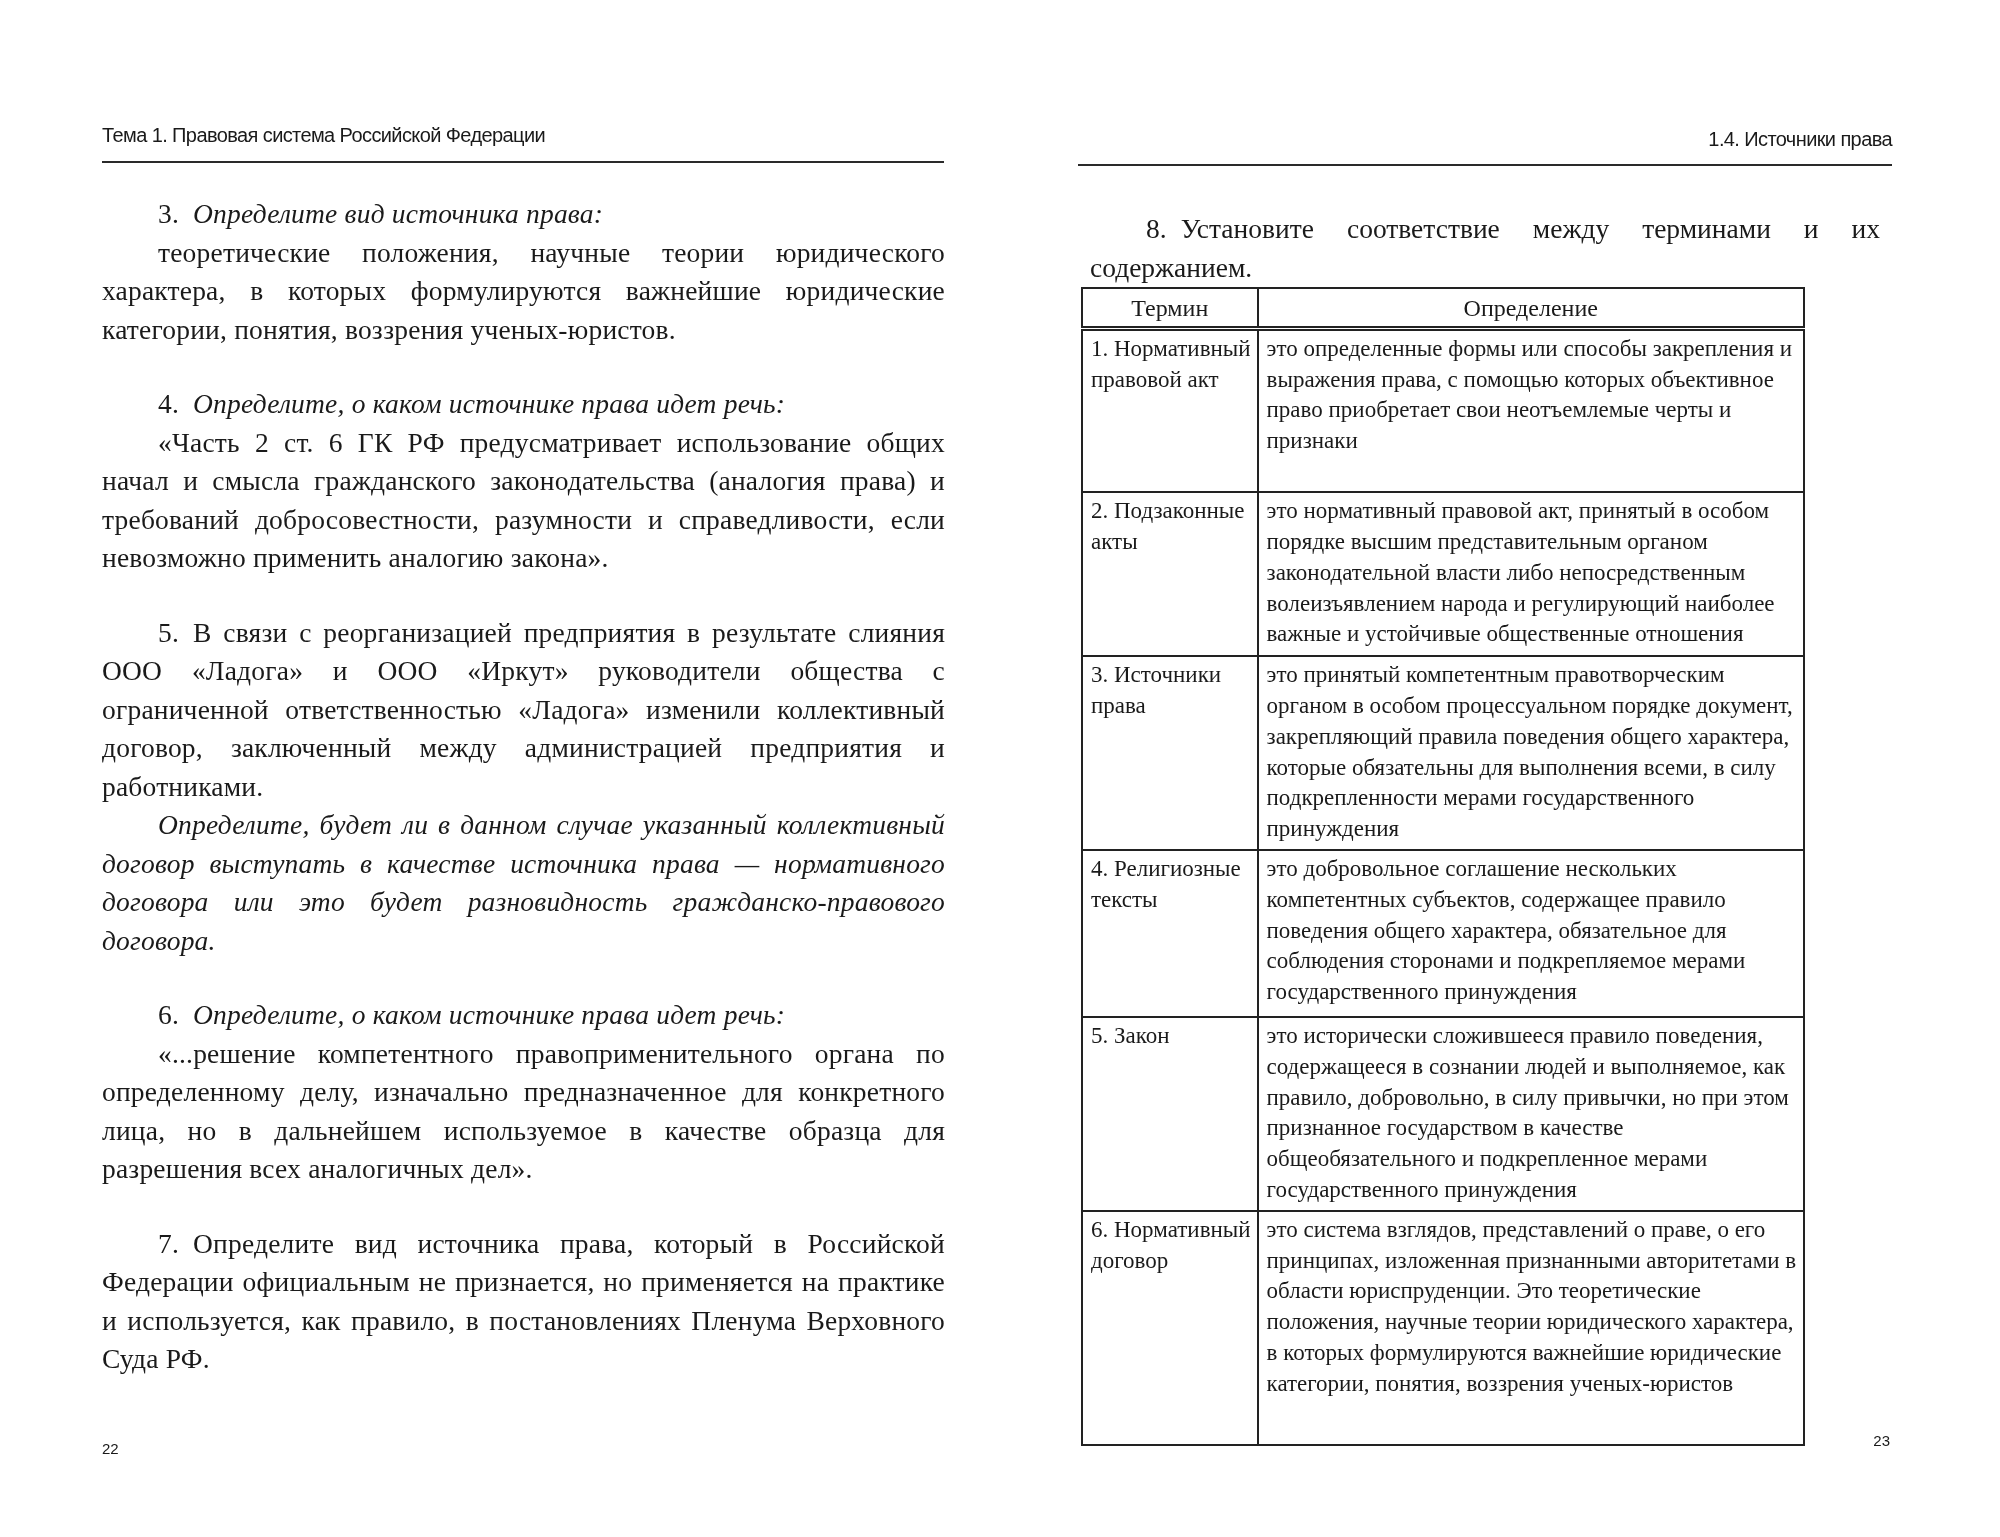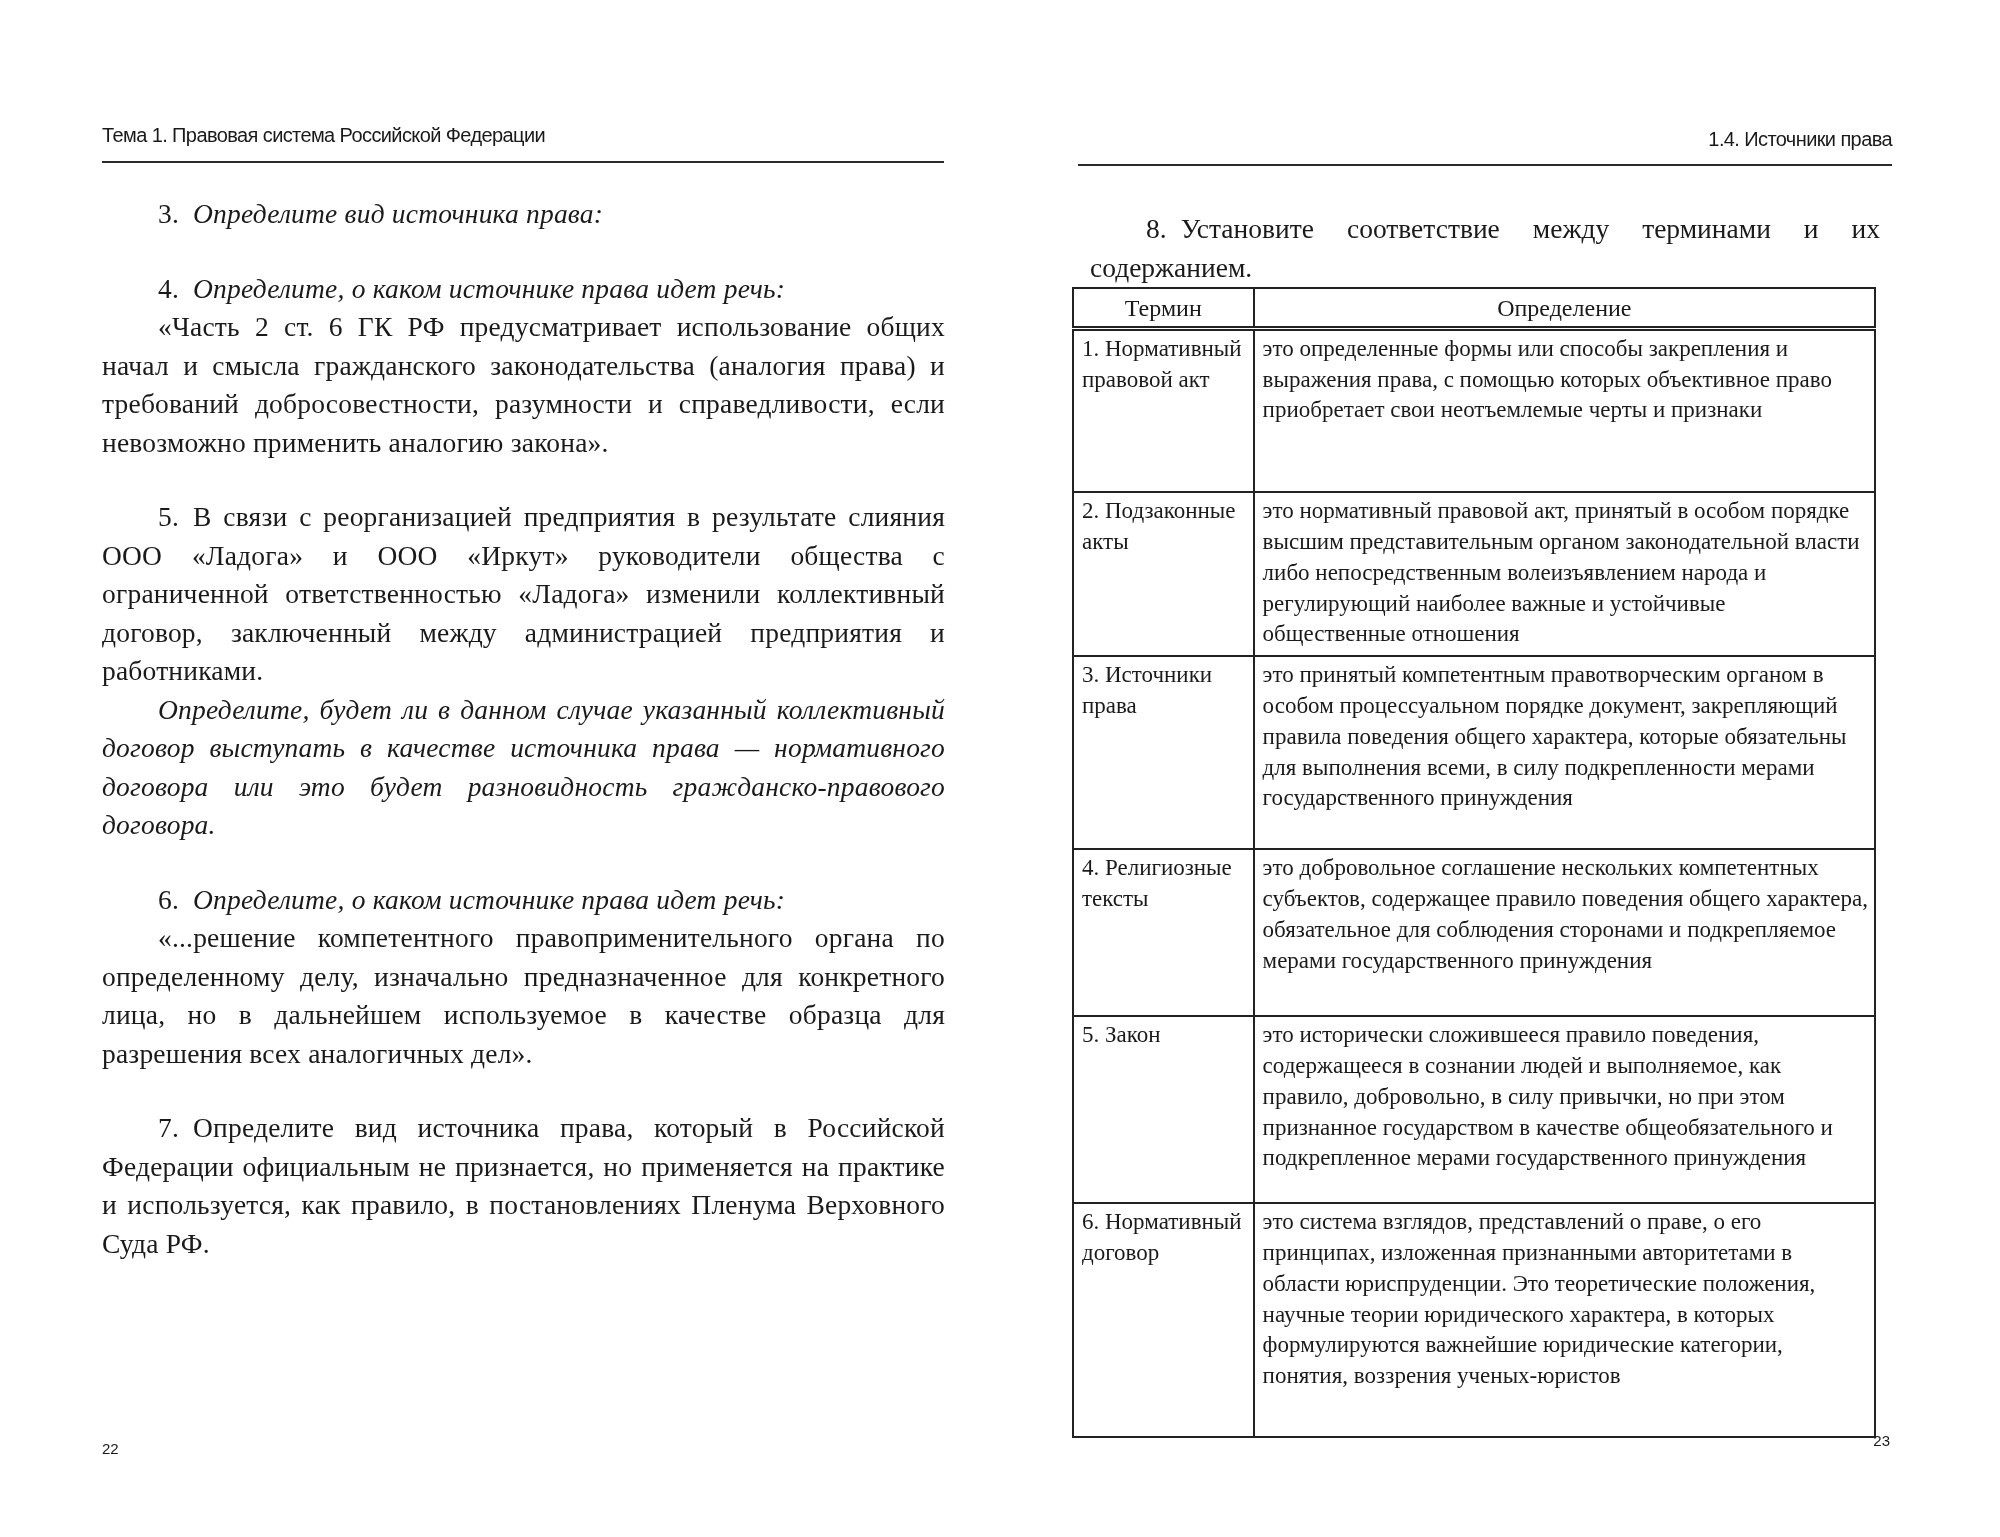--- a/index.html
+++ b/index.html
@@ -76,23 +76,23 @@
       top: 198px;
       width: 814px;
       font-size: 27.5px;
       line-height: 38.5px;
       text-align: justify;
     }
     .body-right p.task8 { margin: 12px; text-indent: 56px; }
 
     table.match {
       position: absolute;
-      left: 72px;
+      left: 81px;
       top: 287px;
-      width: 804px;
+      width: 724px;
       border-collapse: collapse;
       font-size: 23px;
       line-height: 30.8px;
     }
     table.match th, table.match td {
       border: 2px solid #222;
       vertical-align: top;
       padding: 3px 6px 4px 8px;
       text-align: left;
     }
@@ -112,20 +112,21 @@
 <body>
 
 <div class="page" id="page-left">
   <div class="running-head">Тема 1. Правовая система Российской Федерации</div>
   <div class="rule"></div>
 
   <div class="body-left">
 
     <div class="task">
       <p class="q"><span class="num">3.</span><span class="spacer"></span><span class="ask">Определите вид источника права:</span></p>
+      <p>теоретические положения, научные теории юридического характера, в которых формулируются важнейшие юридические категории, понятия, воззрения ученых-юристов.</p>
     </div>
 
     <div class="task">
       <p class="q"><span class="num">4.</span><span class="spacer"></span><span class="ask">Определите, о каком источнике права идет речь:</span></p>
       <p>«Часть 2 ст. 6 ГК РФ предусматривает использование общих начал и смысла гражданского законодательства (аналогия права) и требований добросовестности, разумности и справедливости, если невозможно применить аналогию закона».</p>
     </div>
 
     <div class="task">
       <p><span>5.</span><span class="spacer"></span><span>В связи с реорганизацией предприятия в результате слияния ООО «Ладога» и ООО «Иркут» руководители общества с ограниченной ответственностью «Ладога» изменили коллективный договор, заключенный между администрацией предприятия и работниками.</span></p>
       <p class="italic">Определите, будет ли в данном случае указанный коллективный договор выступать в качестве источника права — нормативного договора или это будет разновидность гражданско-правового договора.</p>

